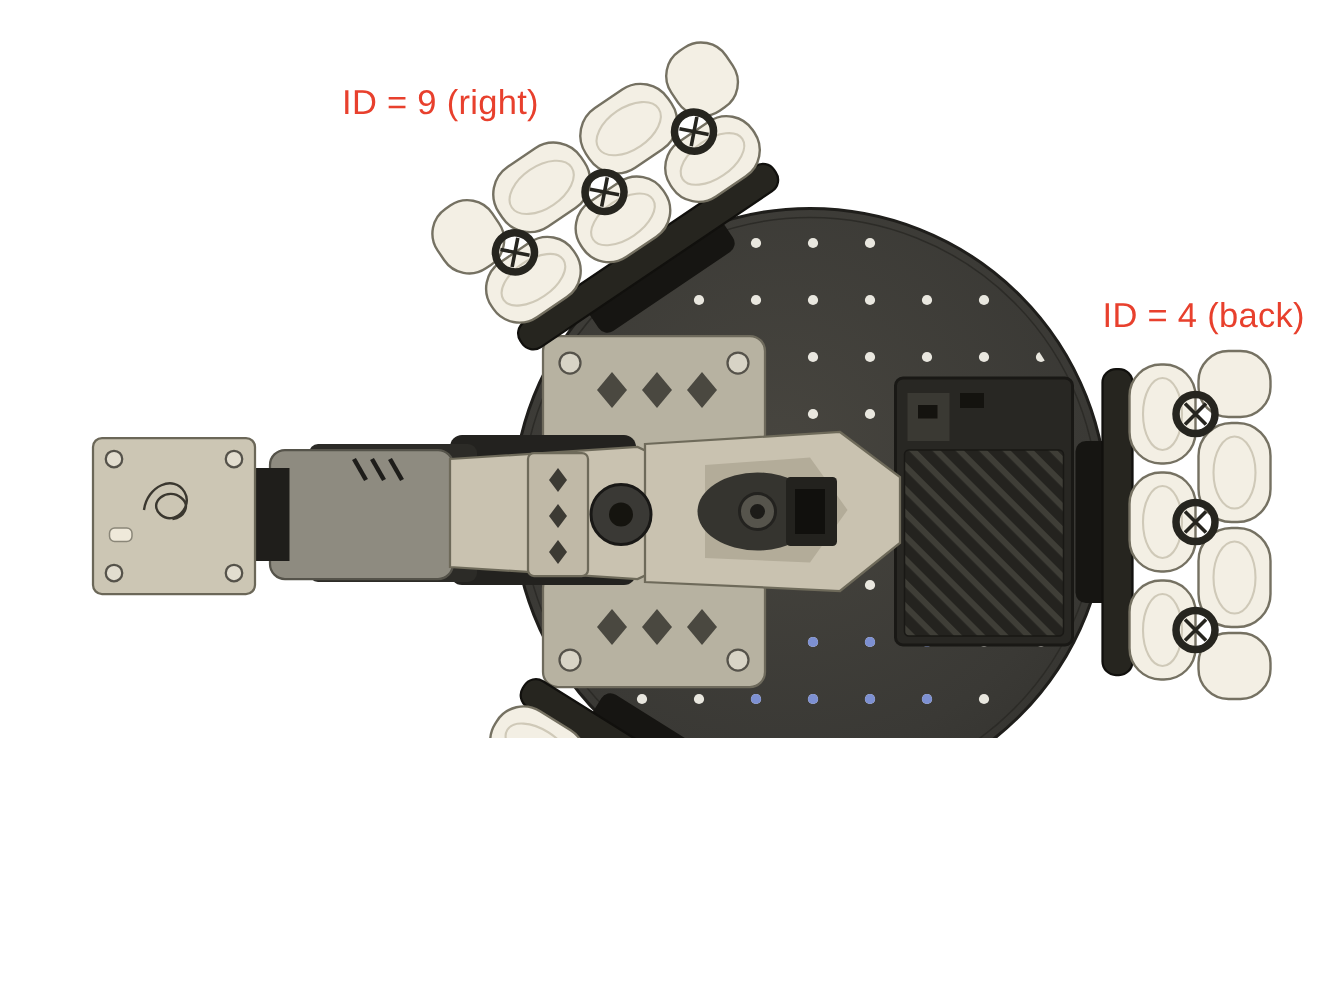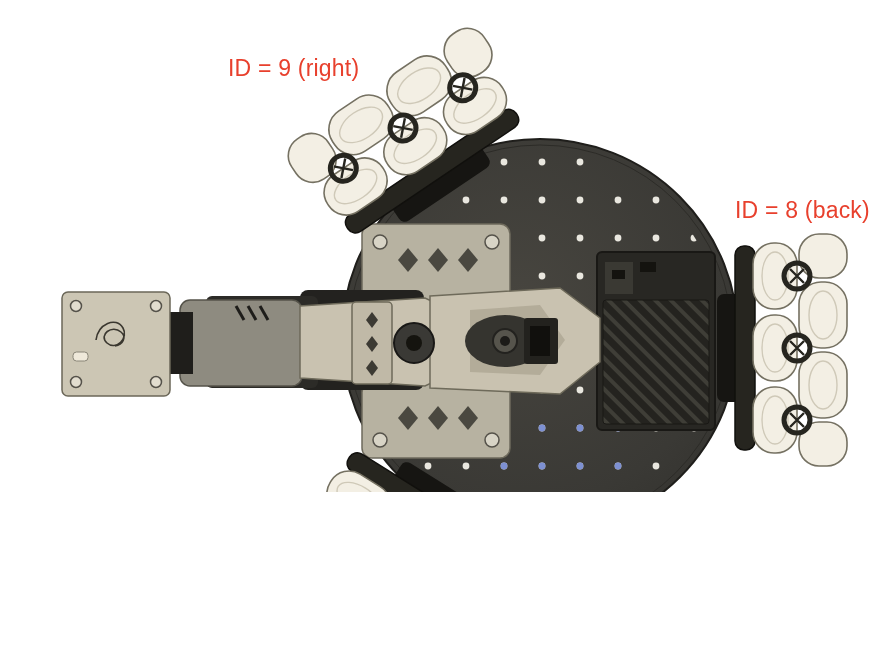--- a/index.html
+++ b/index.html
@@ -173,14 +173,14 @@
         <path d="M96,340 c2,-16 20,-24 27,-12 c6,10 -7,23 -16,15 c-9,-8 5,-19 14,-11 c6,5 2,13 -6,14" fill="none" stroke="#3a372f" stroke-width="1.6"></path>
       </g>
     </g>
 
     <use href="#wheelDef" transform="translate(403,128) rotate(236)"></use>
     <use href="#wheelDef" transform="translate(797,348)"></use>
     <use href="#wheelDef" transform="translate(408,556) rotate(122)"></use>
   </svg>
 
   <div id="label-wheel-9" class="annotation">ID = 9 (right)</div>
-  <div id="label-wheel-8" class="annotation">ID = 8 (back)</div>
+  <div id="label-wheel-8" class="annotation">ID = 4 (back)</div>
 </div>
 
 </body></html>

